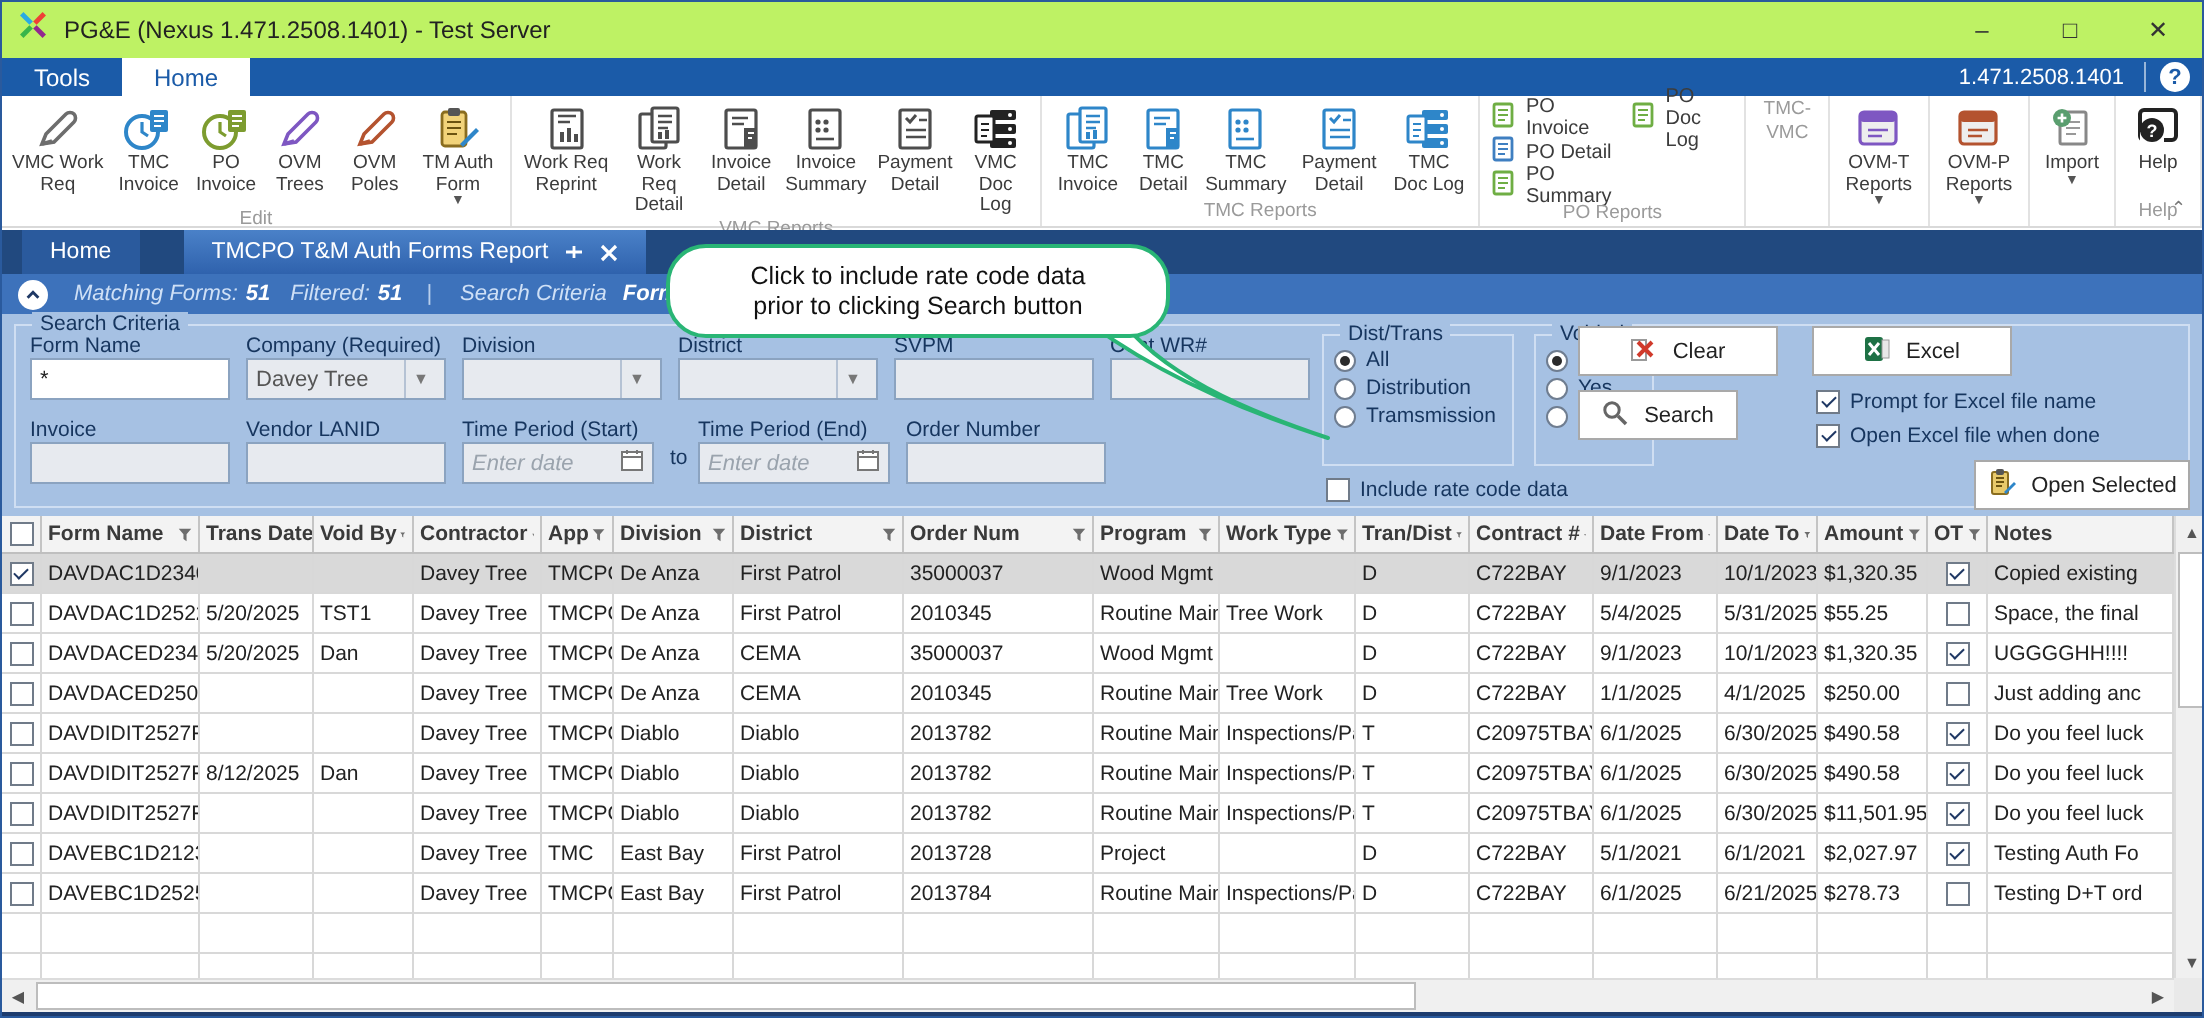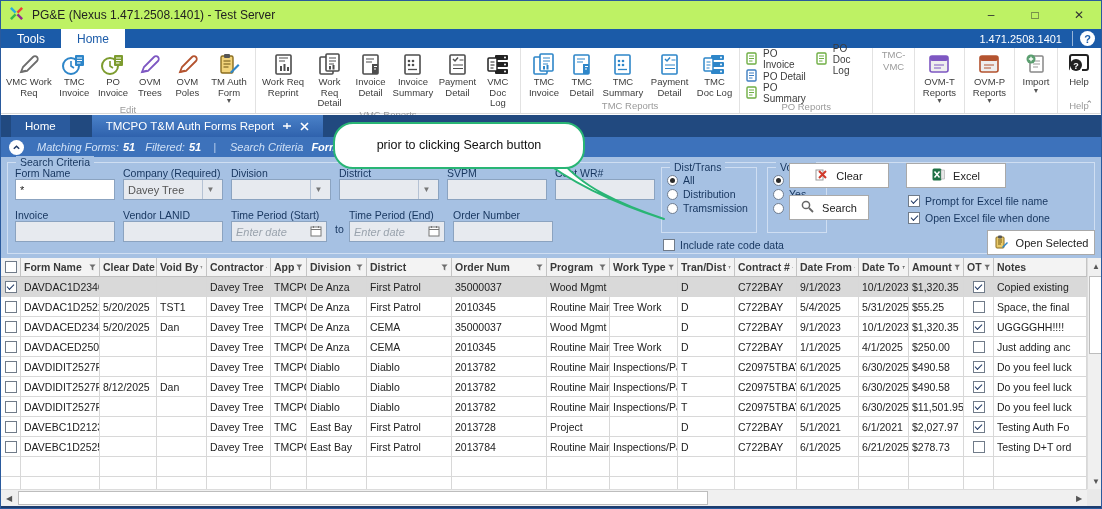--- a/index.html
+++ b/index.html
@@ -627,37 +627,38 @@
           </svg>
       </span>
       <span>Open Selected</span>
     </div>
   </div>
 
   <svg class="callout-tail" width="180" height="80" viewBox="0 0 180 80">
     <path d="M30,4 C70,36 120,56 158,68 C116,54 74,36 52,6 Z" fill="#fff" stroke="#29b575" stroke-width="2" stroke-linejoin="round"></path>
   </svg>
   <div class="callout">
+    <span>Click to include rate code data</span>
     <span>prior to clicking Search button</span>
   </div>
 
   <div class="grid">
     <div class="gtable" id="gtable">
         <div class="grow header">
           <div class="gcell ccell" style="width: 20px;">
             <span class="cb"></span>
           </div>
           <div class="gcell" style="width: 79px;">
             <span>Form Name</span>
             <svg class="fun" width="9" height="9" viewBox="0 0 9 9">
               <path d="M0.5,0.5 H8.5 L5.5,4 V8.5 L3.5,7 V4 Z" fill="#6d6d6d"></path>
             </svg>
           </div>
           <div class="gcell" style="width: 57px;">
-            <span>Clear Date</span>
+            <span>Trans Date</span>
             <svg class="fun" width="9" height="9" viewBox="0 0 9 9">
               <path d="M0.5,0.5 H8.5 L5.5,4 V8.5 L3.5,7 V4 Z" fill="#6d6d6d"></path>
             </svg>
           </div>
           <div class="gcell" style="width: 50px; align-items: center;">
             <span>Void By</span>
             <svg class="fun" width="9" height="9" viewBox="0 0 9 9">
               <path d="M0.5,0.5 H8.5 L5.5,4 V8.5 L3.5,7 V4 Z" fill="#6d6d6d"></path>
             </svg>
           </div>

